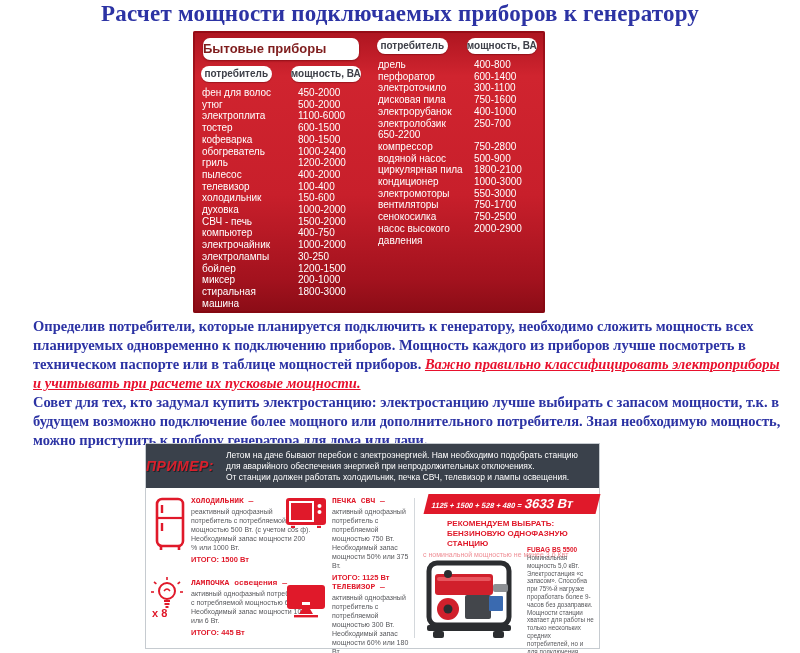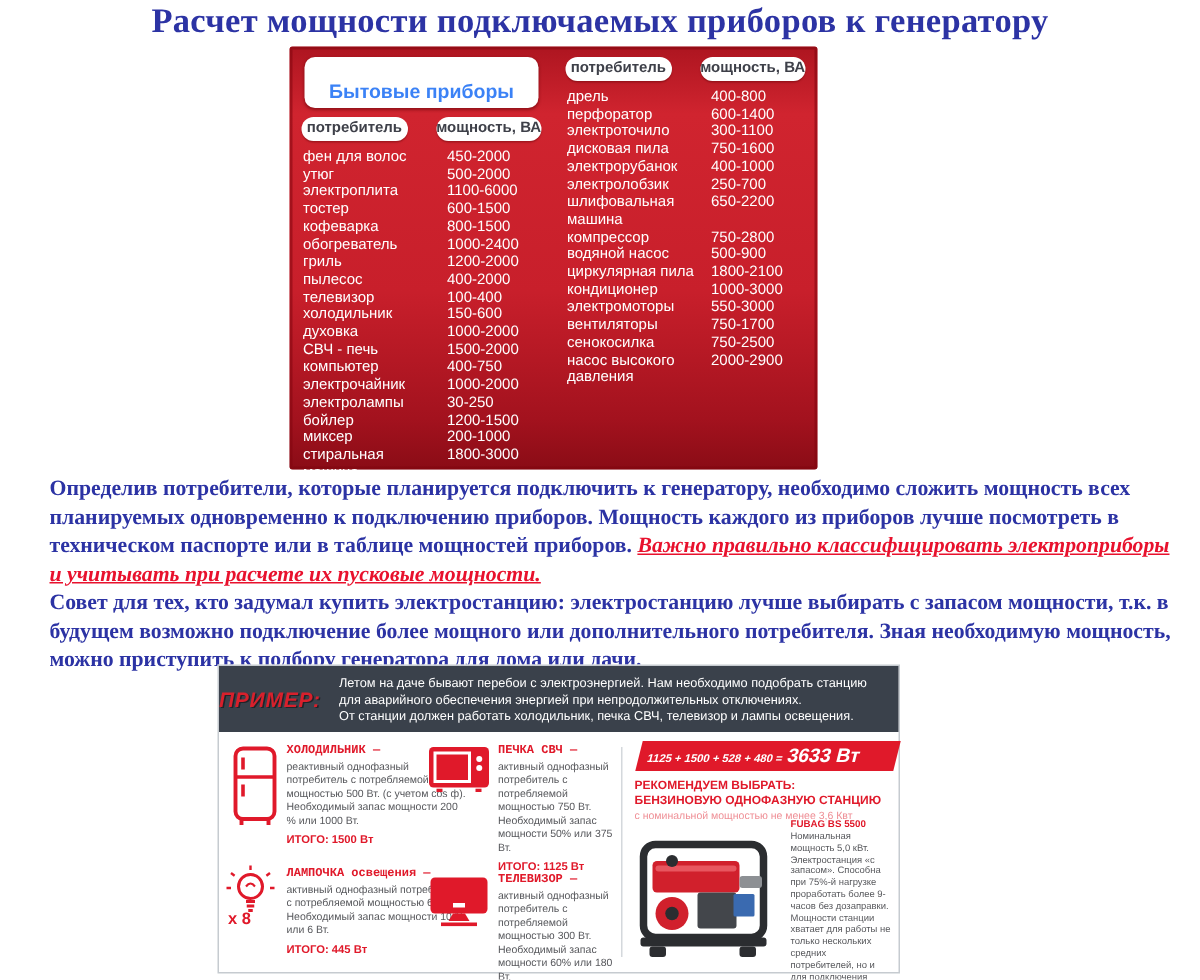--- a/index.html
+++ b/index.html
@@ -14,22 +14,22 @@
     color:#2c33a4; letter-spacing:.2px;
   }
   
   .power-table {
     position:absolute; left:193px; top:31px; width:352px; height:282px;
     background:linear-gradient(180deg,#ad1520 0%,#d0242f 16%,#c81f2b 58%,#a3121e 88%,#8a0c16 100%);
     display:flex; box-shadow: inset 0 0 0 2px rgba(130,5,15,.55); border-radius:2px;
   }
   .half { width:50%; padding:7px 7px 0; box-sizing:border-box; }
   .cat-pill {
-    background:#fff; color:#3b82f6; font-weight:bold; font-size:13px; text-align:center;
-    border-radius:7px; padding:15px 0 4px; margin:0 3px 6px; box-shadow:0 1px 2px rgba(90,0,5,.5);
+    background:#fff; color:#7f1d1d; font-weight:bold; font-size:13px; text-align:left;
+    border-radius:7px; padding:3px 0 4px; margin:0 3px 6px; box-shadow:0 1px 2px rgba(90,0,5,.5);
   }
   .sub-row { display:flex; gap:19px; margin:0 1px 5px;justify-content:center; }
   .sub-pill {
     background:#fff; color:#3e4049; font-weight:bold; font-size:10px; text-align:center;
     border-radius:9px; padding:2px 0 3px; flex:1; box-shadow:0 1px 1px rgba(90,0,5,.4);
   }
   .row { display:flex; color:#fff; font-size:10px; line-height:11.7px; padding:0 2px; }
   .row .name { flex:1; padding-right:3px; }
   .row .val  { width:62px; }
   .mid-pill {
@@ -64,21 +64,21 @@
   .multiplier { position:absolute; left:6px; top:119px; color:#e0192a; font-weight:bold; font-size:11px; }
   .v-divider { position:absolute; left:268px; top:10px; height:140px; width:1px; background:#d4d8dc; }
   .col3 { position:absolute; left:277px; top:6px; width:171px; }
   .banner {
     background:#e0192a; transform:skewX(-14deg); color:#fff; padding:2px 6px 3px;
     display:flex; align-items:baseline; gap:3px; width:160px; margin-left:3px;
   }
   .banner .sum    { font-size:7.5px; font-weight:bold; white-space:nowrap; }
   .banner .result { font-size:13px;  font-weight:bold; white-space:nowrap; }
   .rec { margin-top:5px; }
-  .rec-line  { color:#e0192a; font-weight:bold; font-size:8px; line-height:10px; }
+  .rec-line  { color:#e0192a; font-weight:bold; font-size:8px; line-height:10px;margin-left:24px; }
   .rec-note  { color:#ef8f96; font-size:7px; line-height:9px; margin-top:1px; }
   .gen-img   { position:absolute; left:0; top:64px; width:100px; height:94px; }
   .prod-text { position:absolute; left:104px; top:52px; width:67px; }
   .prod-name { color:#e0192a; font-weight:bold; font-size:6.5px; margin-bottom:1px; }
   .prod-desc { color:#57585c; font-size:6.3px; line-height:7.8px; }
 </style>
 </head>
 <body>
 
 <div class="page-title">Расчет мощности подключаемых приборов к генератору</div>
@@ -216,21 +216,20 @@
           <span class="name">электрорубанок</span>
           <span class="val">400-1000</span>
         </div>
 
         <div class="row">
           <span class="name">электролобзик</span>
           <span class="val">250-700</span>
         </div>
 
         <div class="row">
-          <span class="name">шлифовальная машина</span>
           <span class="val">650-2200</span>
         </div>
       </div>
     <div>
 
         <div class="row">
           <span class="name">компрессор</span>
           <span class="val">750-2800</span>
         </div>
 

